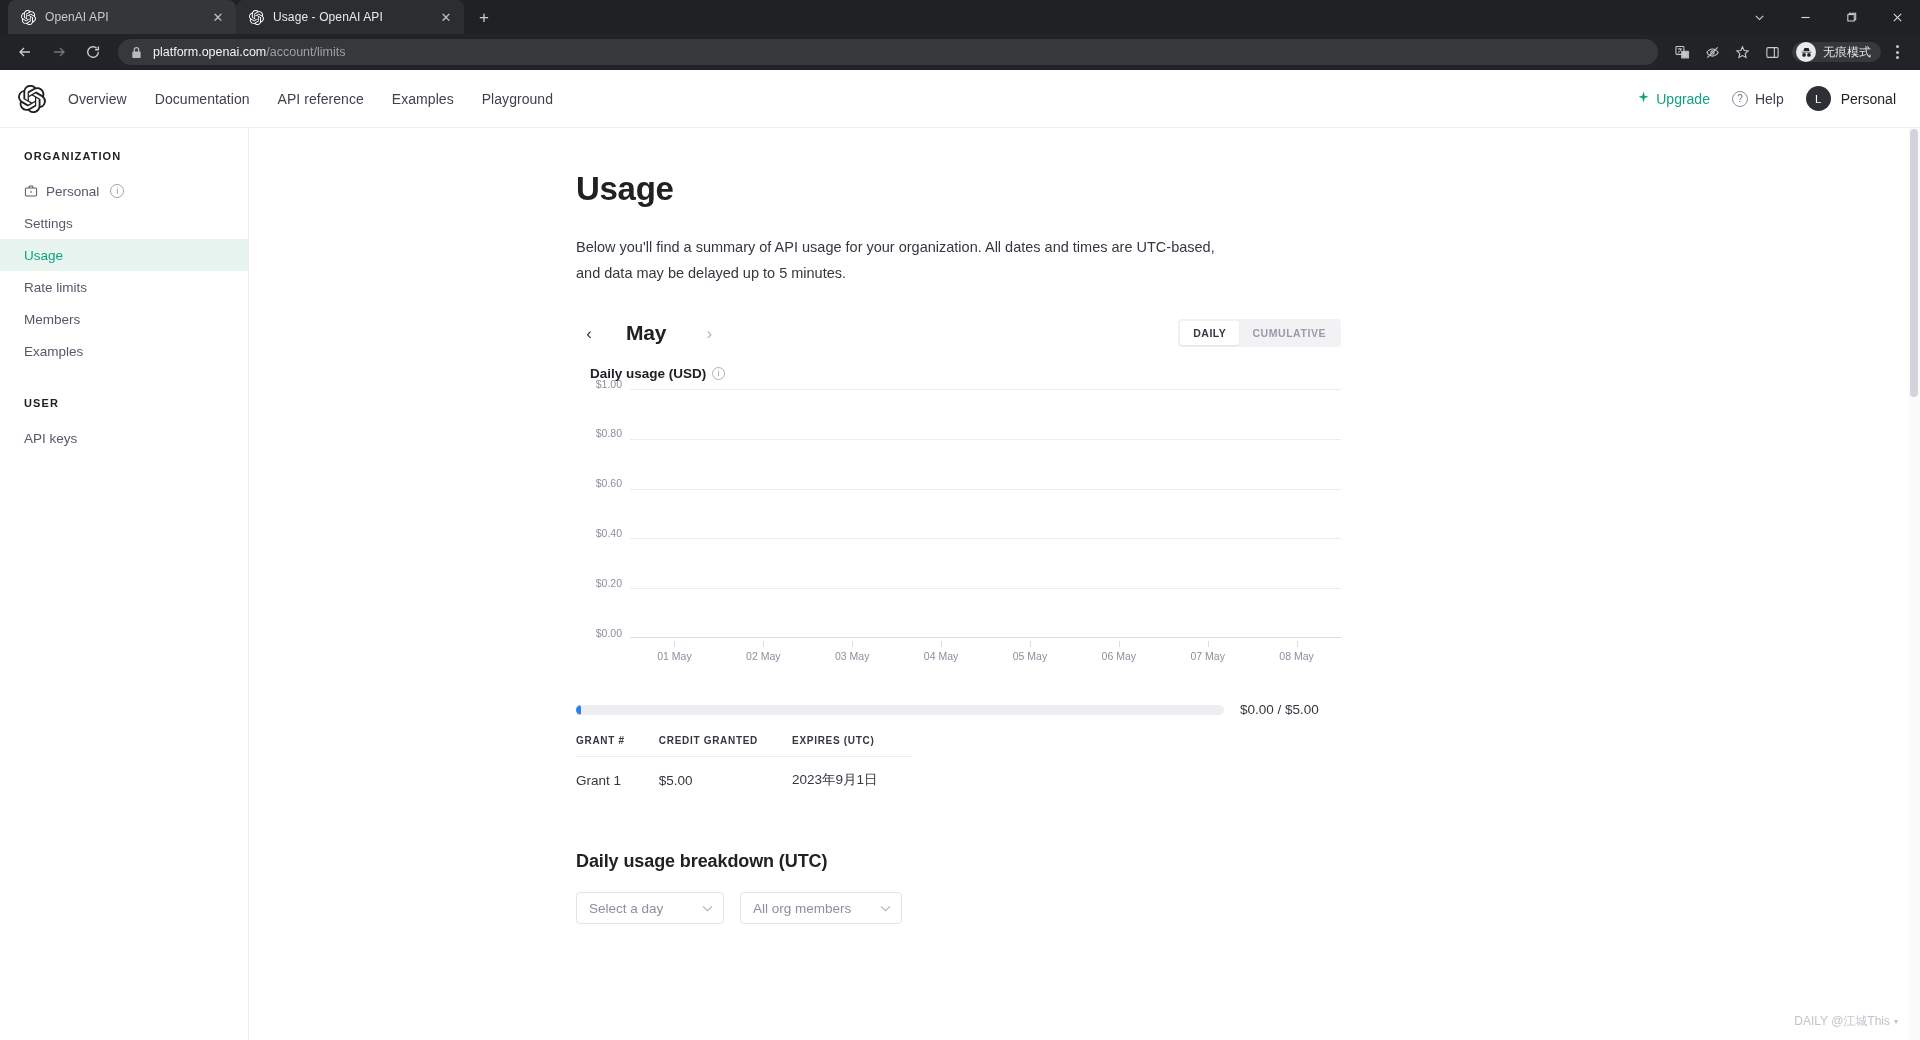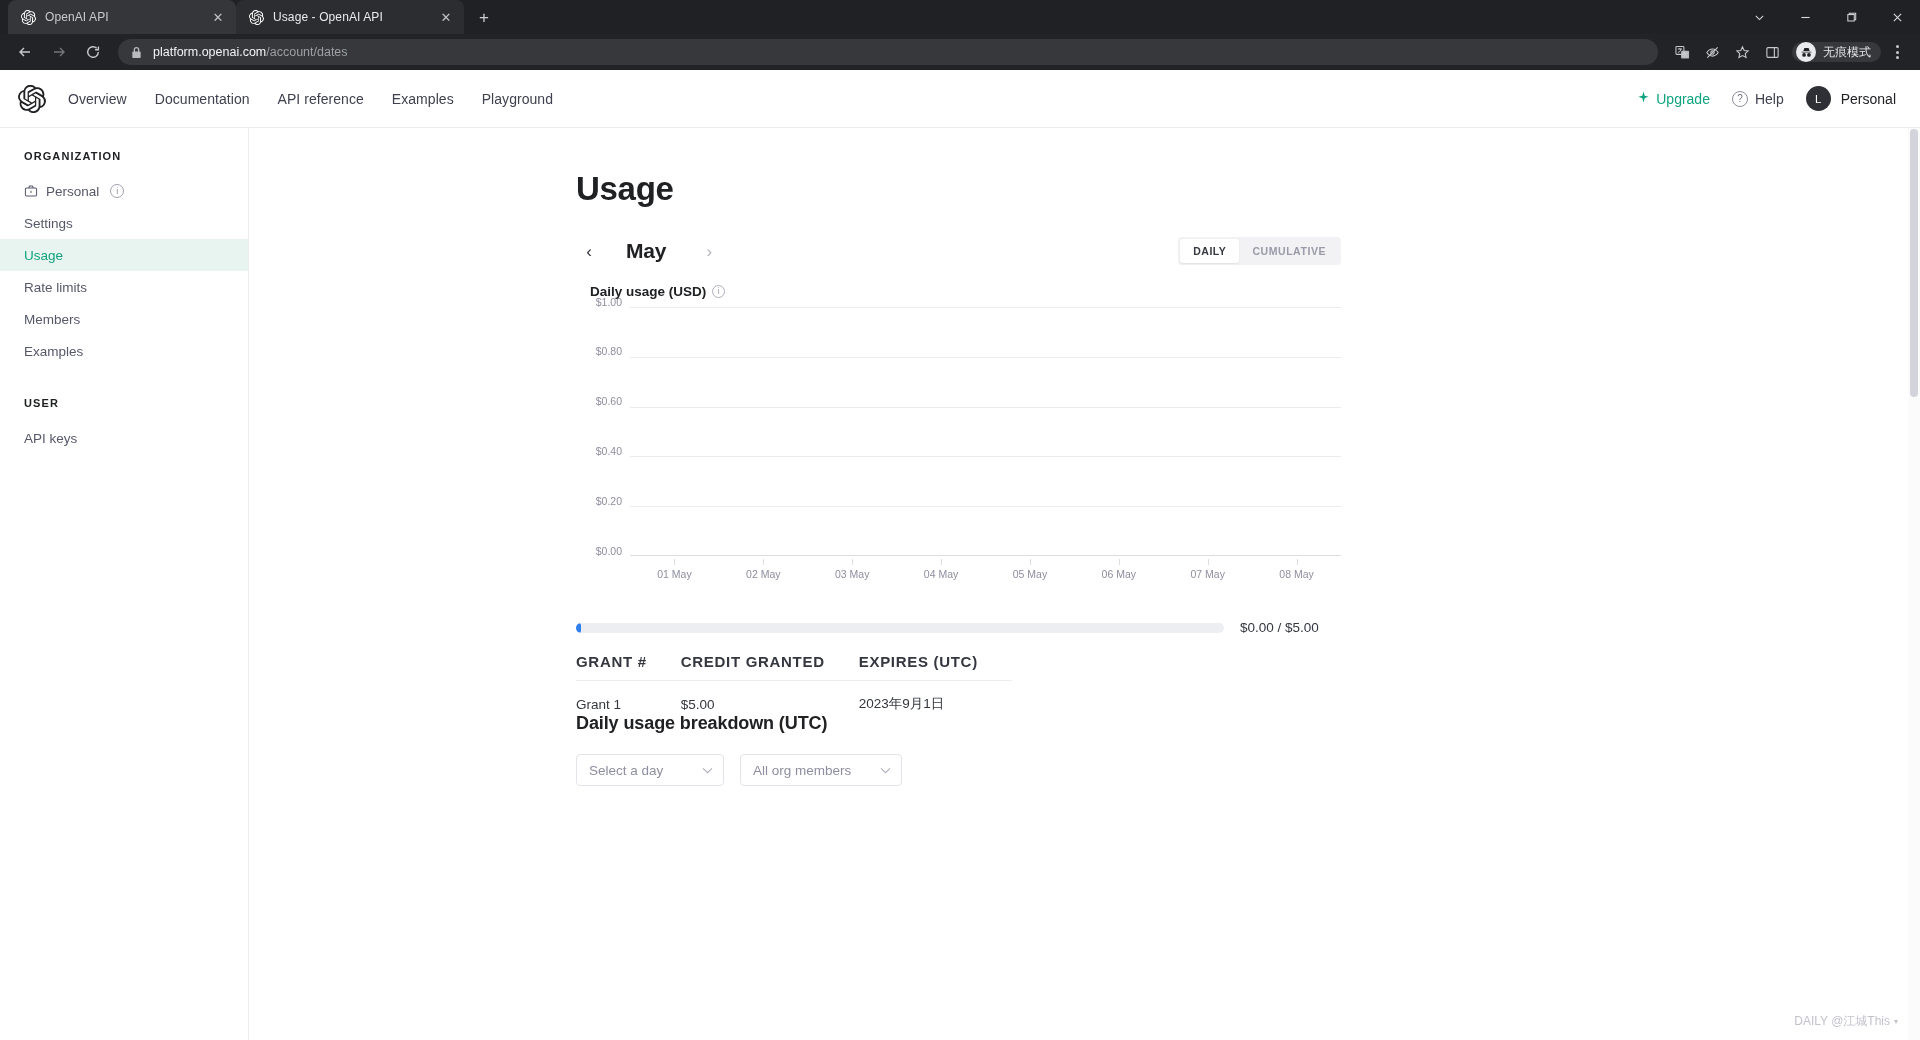--- a/index.html
+++ b/index.html
@@ -302,31 +302,31 @@
   .trial-bar-row { display: flex; align-items: center; margin-top: 20px; }
   .bar {
     width: 648px; height: 10px; border-radius: 5px;
     background: #eceef1; overflow: hidden; position: relative;
   }
   .bar-fill { height: 100%; background: #2f80ed; border-radius: 5px; }
   .bar-value { font-size: 13.5px; color: #353740; margin-left: 16px; white-space: nowrap; }
 
   table.grants { border-collapse: collapse; margin-top: 18px; }
   table.grants th {
-    font-size: 15px; letter-spacing: .7px; font-weight: bold;
+    font-size: 10px; letter-spacing: .7px; font-weight: bold;
     color: #353740; text-align: left;
     padding: 0 34px 10px 0; white-space: nowrap;
   }
   table.grants thead tr { border-bottom: 1px solid #ececf1; }
   table.grants td {
     font-size: 13.5px; color: #353740;
     padding: 14px 34px 0 0; white-space: nowrap;
   }
 
-  .breakdown { }
+  .breakdown { margin-top: 62px; }
   .selects { display: flex; gap: 16px; margin-top: 20px; }
   .select {
     height: 32px; border: 1px solid #e3e3ea; border-radius: 4px;
     display: flex; align-items: center;
     padding: 0 10px 0 12px;
     font-size: 13.5px; color: #8e8ea0;
     background: #fff;
   }
   .select.day { width: 148px; }
   .select.members { width: 162px; }
@@ -422,21 +422,21 @@
         </svg>
     </div>
 
     <div class="omnibox">
       <span class="lock">
         <svg viewBox="0 0 14 14" fill="currentColor">
             <path d="M7 1a3 3 0 0 0-3 3v2H3.4a.9.9 0 0 0-.9.9v5.2c0 .5.4.9.9.9h7.2c.5 0 .9-.4.9-.9V6.9a.9.9 0 0 0-.9-.9H10V4a3 3 0 0 0-3-3zm0 1.4A1.6 1.6 0 0 1 8.6 4v2H5.4V4A1.6 1.6 0 0 1 7 2.4z"></path>
           </svg>
       </span>
       <span class="url-strong">platform.openai.com</span>
-        <span class="url-dim">/account/dates</span>
+        <span class="url-dim">/account/limits</span>
     </div>
 
     <div class="tb-icons">
       <div class="tb-icon">
         <svg viewBox="0 0 16 16" fill="none" stroke="currentColor" stroke-width="1.1">
             <rect x="1" y="1.5" width="8.5" height="8.5" rx="1"></rect>
             <path d="M3 4.3h4.5M5.2 3.1v1.2M6.4 4.3c-.3 2-1.6 3.2-3 3.8"></path>
             <rect x="6.5" y="6" width="8.5" height="8.5" rx="1" fill="currentColor" stroke="none" opacity=".9"></rect>
             <text x="10.7" y="12.2" font-size="5" fill="#222326" text-anchor="middle" font-family="sans-serif">文</text>
           </svg>
@@ -547,20 +547,21 @@
         <div class="side-section user">USER</div>
         <div class="side-item">
           <span>API keys</span>
         </div>
       </aside>
 
       <main class="content">
         <div class="content-inner">
 
           <h1 class="page-title">Usage</h1>
+          <p class="page-desc">Below you'll find a summary of API usage for your organization. All dates and times are UTC-based, and data may be delayed up to 5 minutes.</p>
 
           <section class="chart-card">
             <div class="chart-head">
               <div class="chev">‹</div>
               <div class="month">May</div>
               <div class="chev next">›</div>
               <div class="seg">
                 <div class="seg-btn on">DAILY</div>
                 <div class="seg-btn">CUMULATIVE</div>
               </div>

